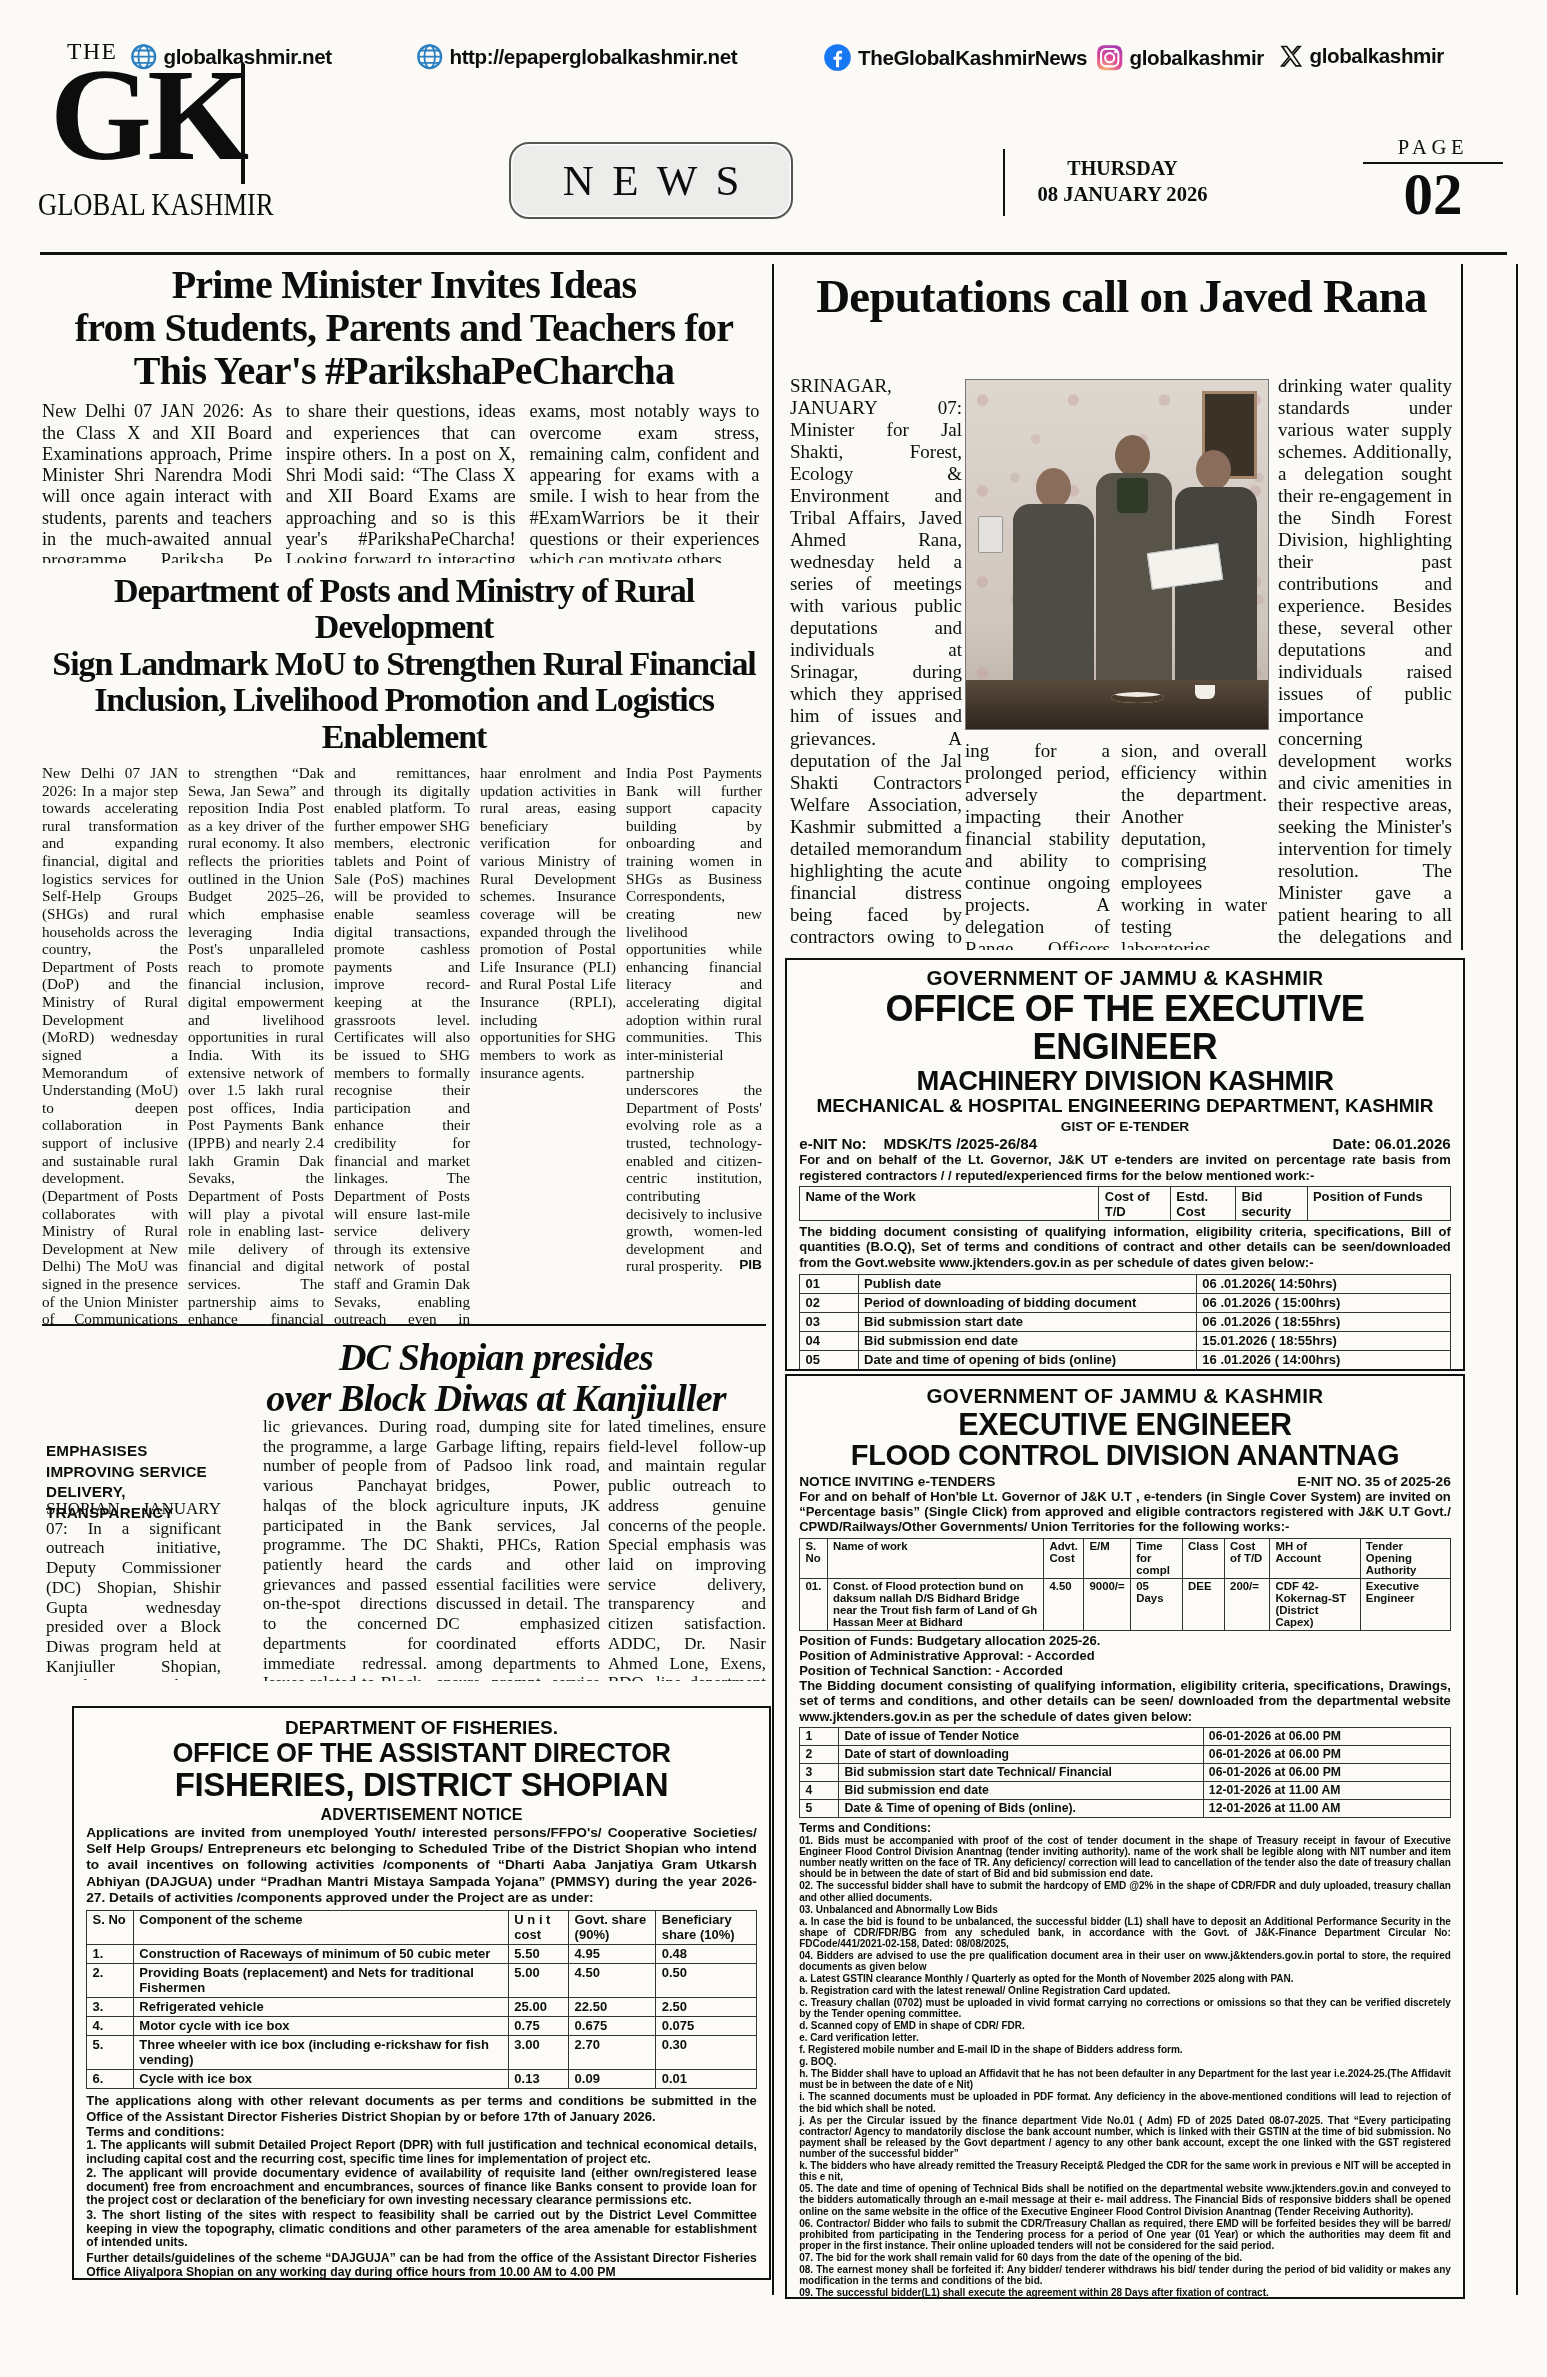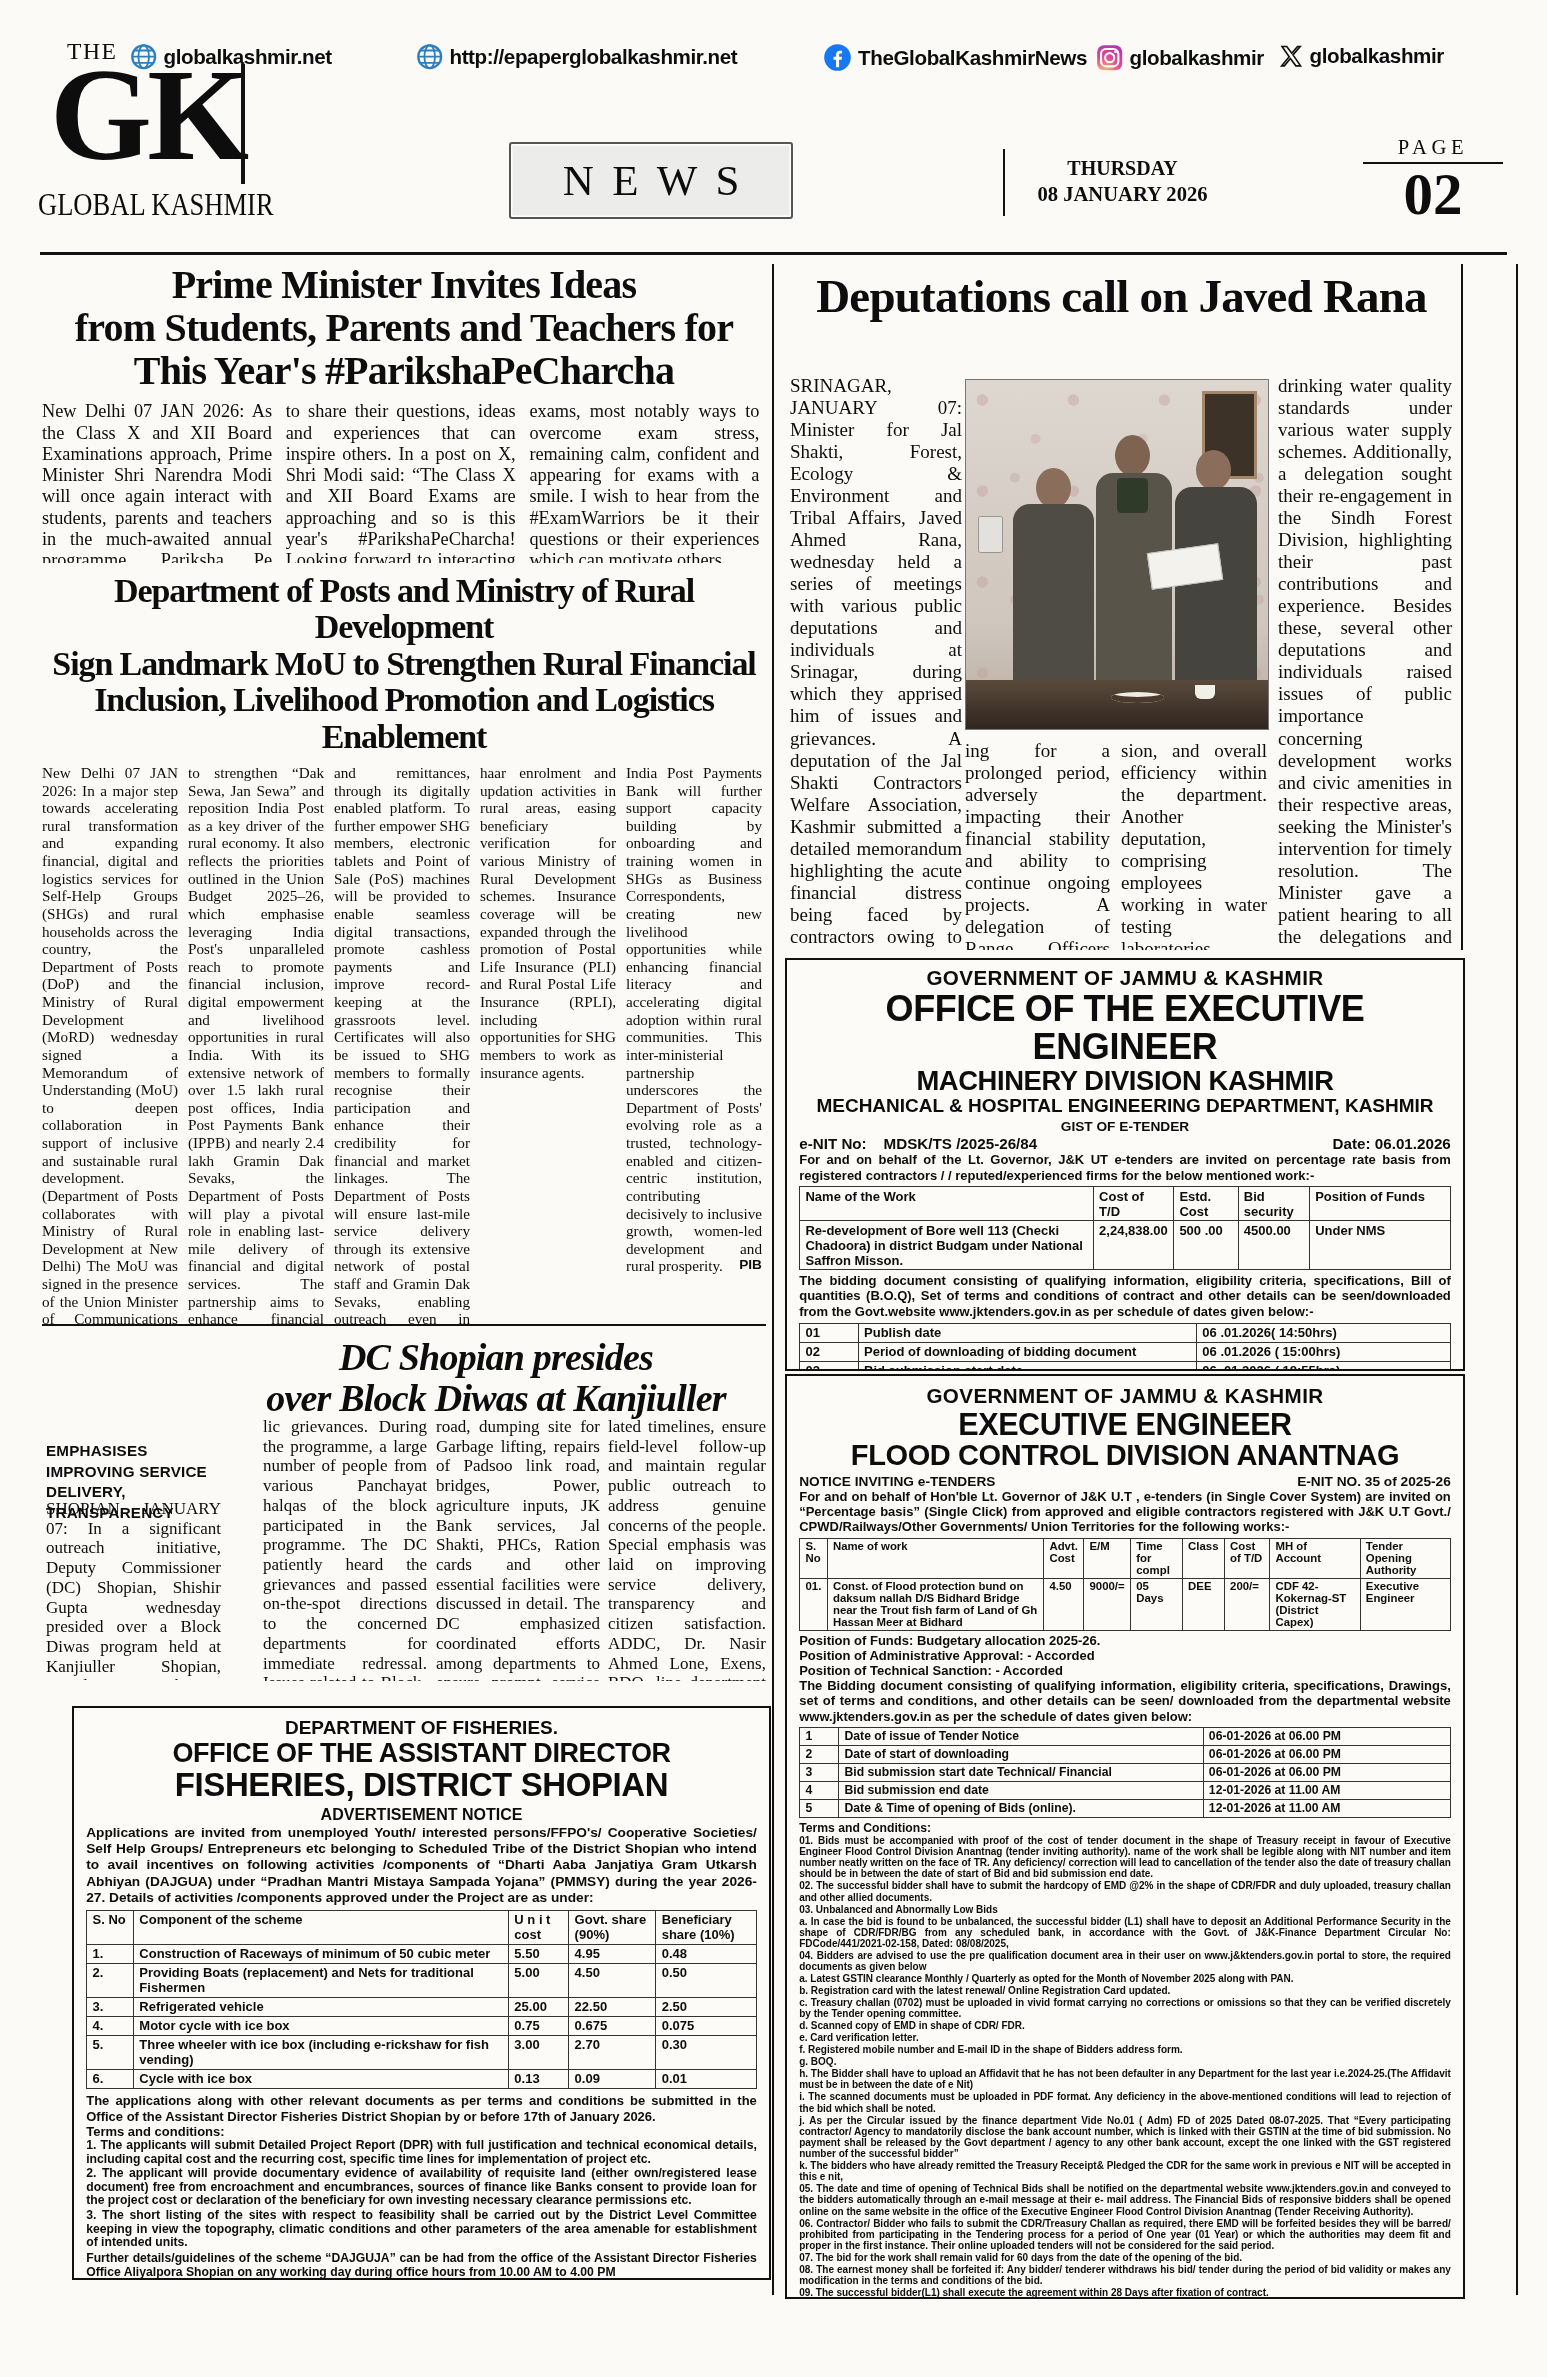--- a/index.html
+++ b/index.html
@@ -7,21 +7,21 @@
         font-family:"Liberation Serif",serif;overflow:hidden;}
   .abs{position:absolute;}
   .serif{font-family:"Liberation Serif",serif;}
   .rule{background:#111;}
   
   .link{display:flex;align-items:center;gap:6.1px;font-family:"Liberation Sans",sans-serif;
         font-weight:bold;font-size:20.6px;letter-spacing:-0.4px;color:#0d0d0d;cursor:pointer;}
   .gk-the{font-size:23.6px;letter-spacing:1.5px;}
   .gk-logo{font-size:131px;line-height:1;font-weight:bold;letter-spacing:-4.6px;}
   .gk-name{font-size:30.5px;letter-spacing:0px;transform:scaleX(.87);transform-origin:left;white-space:nowrap;}
-  .news-badge{width:262px;height:73px;border:2.3px solid #555;border-radius:3px;background:#ececea;
+  .news-badge{width:262px;height:73px;border:2.3px solid #555;border-radius:20px;background:#ececea;
         box-shadow:inset 0 0 0 1.5px #fff;display:flex;align-items:center;justify-content:center;
         font-size:43px;letter-spacing:18.3px;padding-left:18.3px;font-weight:500;}
   .date-block{width:229px;text-align:center;font-weight:bold;}
   .page-label{font-size:20.6px;letter-spacing:4.6px;text-align:center;}
   .page-num{font-size:59px;font-weight:bold;text-align:center;line-height:1;}
   
   .headline{font-weight:bold;text-align:center;line-height:1.07;}
   .hl-pm{font-size:40px;letter-spacing:-0.8px;}
   .hl-mou{font-size:34px;letter-spacing:-1.1px;}
   .hl-dep{font-size:47px;letter-spacing:-0.8px;}
@@ -226,27 +226,20 @@
       <div class="small-just" style="font-size:13px;">For and on behalf of the Lt. Governor, J&amp;K UT e-tenders are invited on percentage rate basis from registered contractors / / reputed/experienced firms for the below mentioned work:-</div>
       <table class="ntab" style="font-size:13px;margin-top:3px;">
         <tbody>
             <tr>
           <th style="width:46%;">Name of the Work</th>
           <th style="width:11%;">Cost of T/D</th>
           <th style="width:10%;">Estd. Cost</th>
           <th style="width:11%;">Bid security</th>
           <th style="width:22%;">Position of Funds</th>
         </tr>
-        <tr>
-          <td>Re-development of Bore well 113 (Checki Chadoora) in district Budgam under National Saffron Misson.</td>
-          <td>2,24,838.00</td>
-          <td>500 .00</td>
-          <td>4500.00</td>
-          <td>Under NMS</td>
-        </tr>
       </tbody>
         </table>
       <div class="small-just" style="font-size:13px;margin-top:3px;">The bidding document consisting of qualifying information, eligibility criteria, specifications, Bill of quantities      (B.O.Q), Set of terms and conditions of contract and other details can be seen/downloaded from the Govt.website www.jktenders.gov.in as per schedule of dates given below:-</div>
       <table class="ntab" style="font-size:13px;margin-top:3.8px;">
         <tbody>
             <tr>
               <td style="width:9%;">01</td>
               <td style="width:52%;">Publish date</td>
               <td>06 .01.2026( 14:50hrs)</td>
             </tr>

